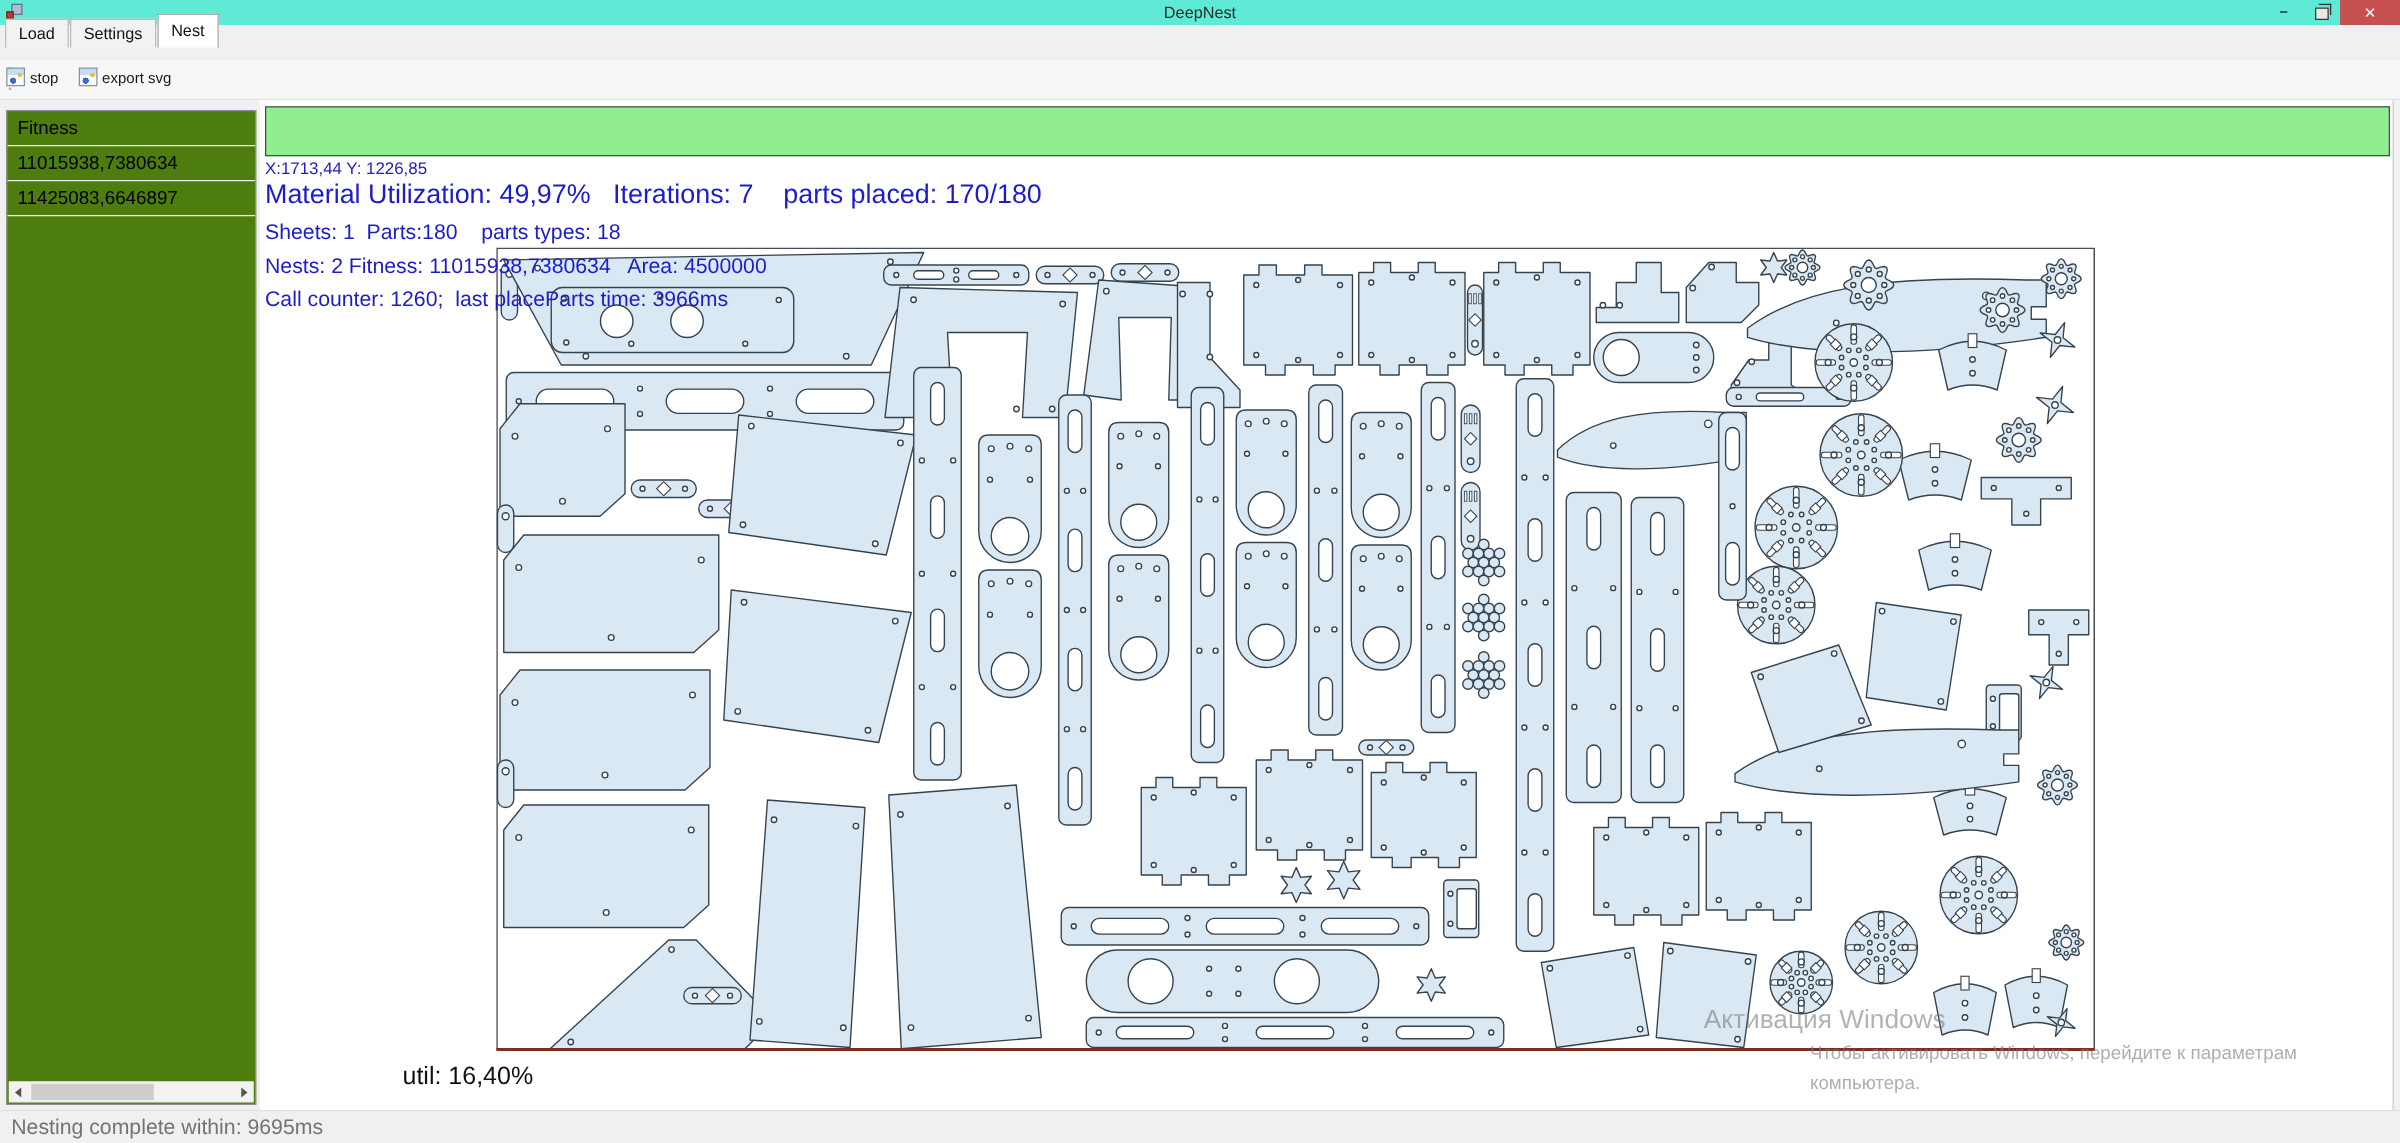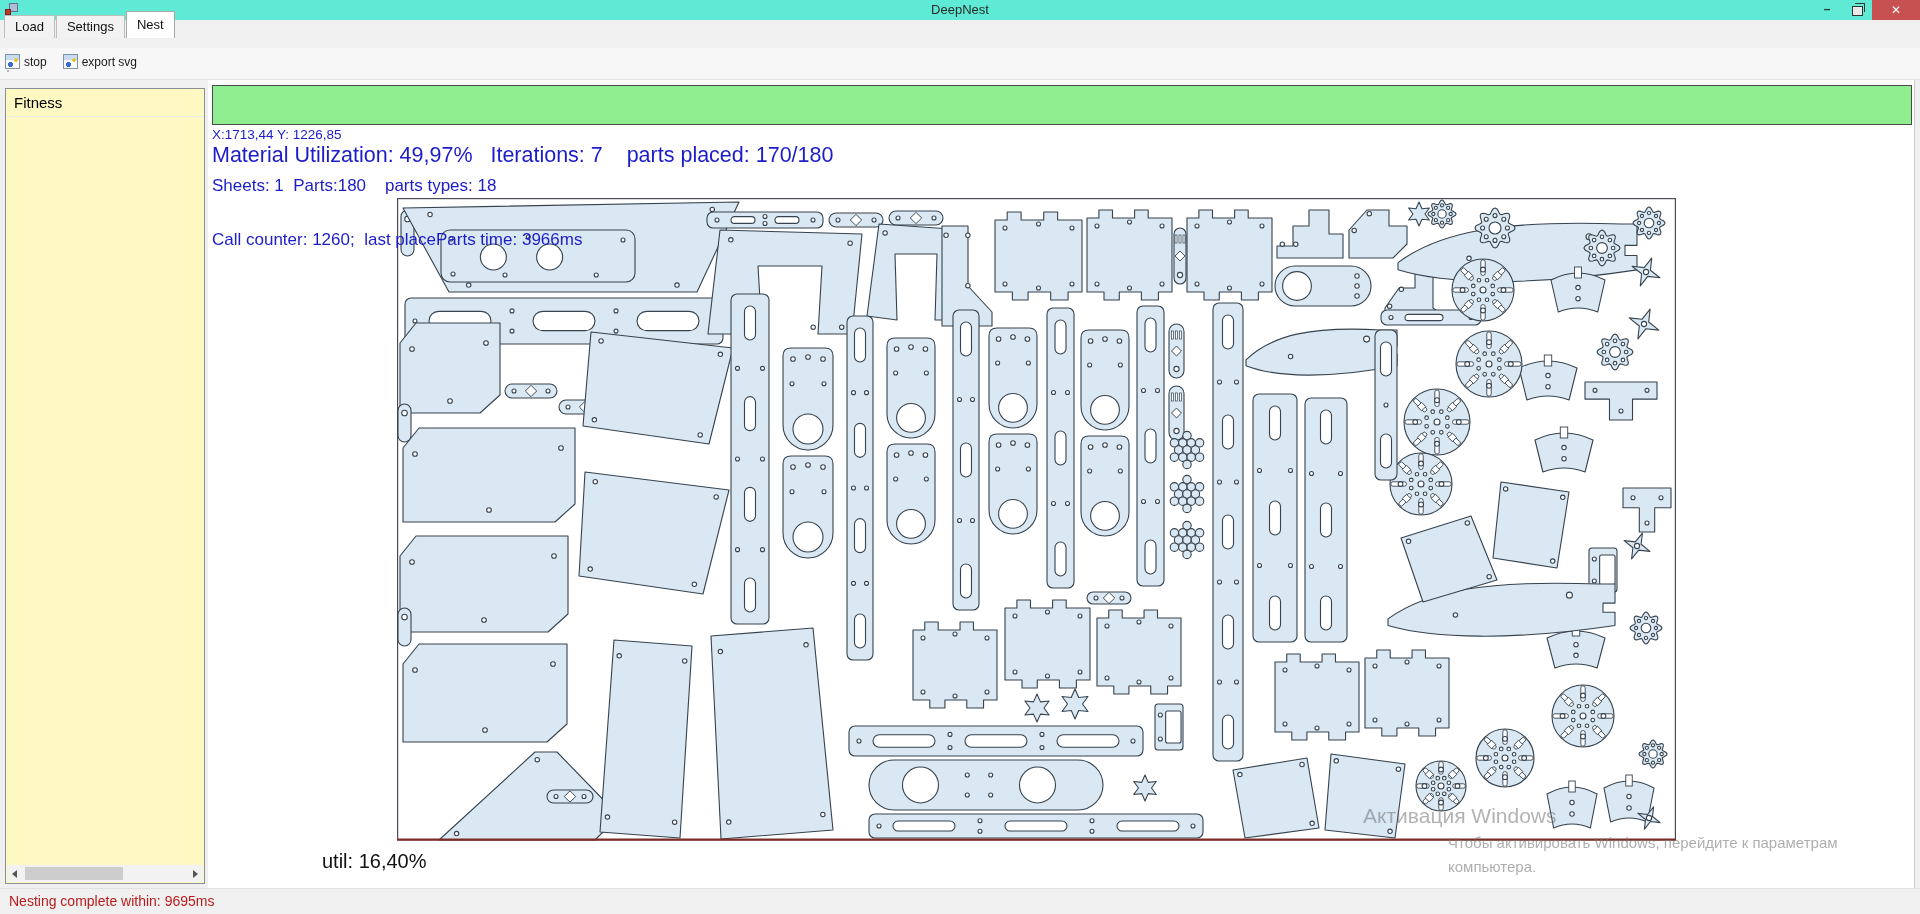--- a/index.html
+++ b/index.html
@@ -28,21 +28,21 @@
   .toolbar{position:absolute;left:0;top:48px;width:1920px;height:32px;background:#f7f7f7;border-bottom:1px solid #e3e3e3;box-sizing:border-box;}
   .grip{position:absolute;left:7px;top:6px;height:18px;width:3px;border-left:2px dotted #b5b5b5;}
   .tbuttons{position:absolute;left:0;top:3px;display:flex;gap:6px;}
   .tbtn{display:flex;align-items:center;gap:4px;padding:3px 5px;font-size:12px;color:#1a1a1a;border-radius:2px;}
   .imgicon{width:15px;height:15px;border:1px solid #7d93a8;box-sizing:border-box;
     background:
       radial-gradient(circle at 4.5px 9.5px,#3a6ad4 0 2.4px,rgba(0,0,0,0) 2.6px),
       radial-gradient(circle at 10px 5px,#e8c23a 0 1.8px,rgba(0,0,0,0) 2px),
       linear-gradient(#c7dcf0 0 5px,#fdfdfd 5px);}
   
-  .sidebar{position:absolute;left:5px;top:88px;width:200px;height:796px;background:#fef9c3;
+  .sidebar{position:absolute;left:5px;top:88px;width:200px;height:796px;background:#4d7c0f;
            border:1px solid #8b8f98;box-sizing:border-box;}
   .srow{height:27px;line-height:27px;padding-left:8px;font-size:15px;color:#000;border-bottom:1px solid #ececec;
         white-space:nowrap;overflow:hidden;}
   .hscroll{position:absolute;left:1px;right:1px;bottom:1px;height:17px;background:#f2f2f2;}
   .harrow{position:absolute;top:0;width:17px;height:17px;}
   .harrow:after{content:"";position:absolute;top:5px;border-style:solid;}
   .harrow.left{left:0;}  .harrow.left:after{left:5px;border-width:4px 5px 4px 0;border-color:transparent #555 transparent transparent;}
   .harrow.right{right:0;}.harrow.right:after{right:5px;border-width:4px 0 4px 5px;border-color:transparent transparent transparent #555;}
   .hthumb{position:absolute;left:18px;top:2px;width:98px;height:13px;background:#cdcdcd;}
   
@@ -56,21 +56,21 @@
   .l5{left:4px;top:150px;font-size:17px;}
   .sheetwrap{position:absolute;left:189px;top:118px;width:1279px;height:643px;z-index:1;}
   svg{display:block;}
   .util{position:absolute;left:114px;top:770px;font-size:20px;color:#111;z-index:3;}
   .wm{position:absolute;z-index:4;pointer-events:none;}
   .wm1{left:1155px;top:724px;font-size:21px;color:rgba(115,115,115,0.55);}
   .wm2{left:1240px;top:754px;font-size:15px;color:rgba(125,125,125,0.62);}
   .wm3{left:1240px;top:778px;font-size:15px;color:rgba(125,125,125,0.62);}
   
   .statusbar{position:absolute;left:0;top:888px;width:1920px;height:26px;background:#f0f0f0;border-top:1px solid #e0e0e0;box-sizing:border-box;}
-  .statustext{position:absolute;left:9px;top:0;line-height:25px;font-size:14px;color:#b91c1c;}
+  .statustext{position:absolute;left:9px;top:0;line-height:25px;font-size:17px;color:#737373;}
 </style>
 </head>
 <body>
 
 <div class="titlebar">
   <div class="appicon">
       <div class="sq2"></div>
       <div class="sq1"></div>
     </div>
   <div class="wtitle">DeepNest</div>
@@ -98,32 +98,37 @@
       </div>
       <div class="tbtn">
         <span class="imgicon"></span>
         <span>export svg</span>
       </div>
     </div>
 </div>
 
 <div class="sidebar">
   <div class="srow">Fitness</div>
+  <div id="fitrows">
+      <div class="srow">11015938,7380634</div>
+      <div class="srow">11425083,6646897</div>
+    </div>
   <div class="hscroll">
     <div class="harrow left"></div>
     <div class="hthumb"></div>
     <div class="harrow right"></div>
   </div>
 </div>
 
 <div class="main">
   <div class="progress"></div>
   <div class="blue coords">X:1713,44 Y: 1226,85</div>
   <div class="blue headline">Material Utilization: 49,97%   Iterations: 7    parts placed: 170/180</div>
   <div class="blue l3">Sheets: 1  Parts:180    parts types: 18</div>
+  <div class="blue l4">Nests: 2 Fitness: 11015938,7380634   Area: 4500000</div>
   <div class="blue l5">Call counter: 1260;  last placeParts time: 3966ms</div>
   <div class="sheetwrap">
     <svg id="nest-svg" width="1279" height="643" viewBox="0 0 1279 643">
         <rect x="0.6" y="0.6" width="1277.8" height="641" fill="none" stroke="#4b4b57" stroke-width="1.2"></rect>
         <g transform="translate(4,12)">
           <rect x="0" y="0" width="13" height="46" rx="6.5" ry="6.5" fill="#d9e8f3" stroke="#36434f" stroke-width="1.1"></rect>
           <circle cx="6.5" cy="9" r="2.8" fill="#fff" stroke="#36434f" stroke-width="1.1"></circle>
         </g>
         <g transform="translate(6,4)">
           <polygon points="0,6 336,0 294,90 46,90" fill="#d9e8f3" stroke="#36434f" stroke-width="1.1" stroke-linejoin="round"></polygon>

